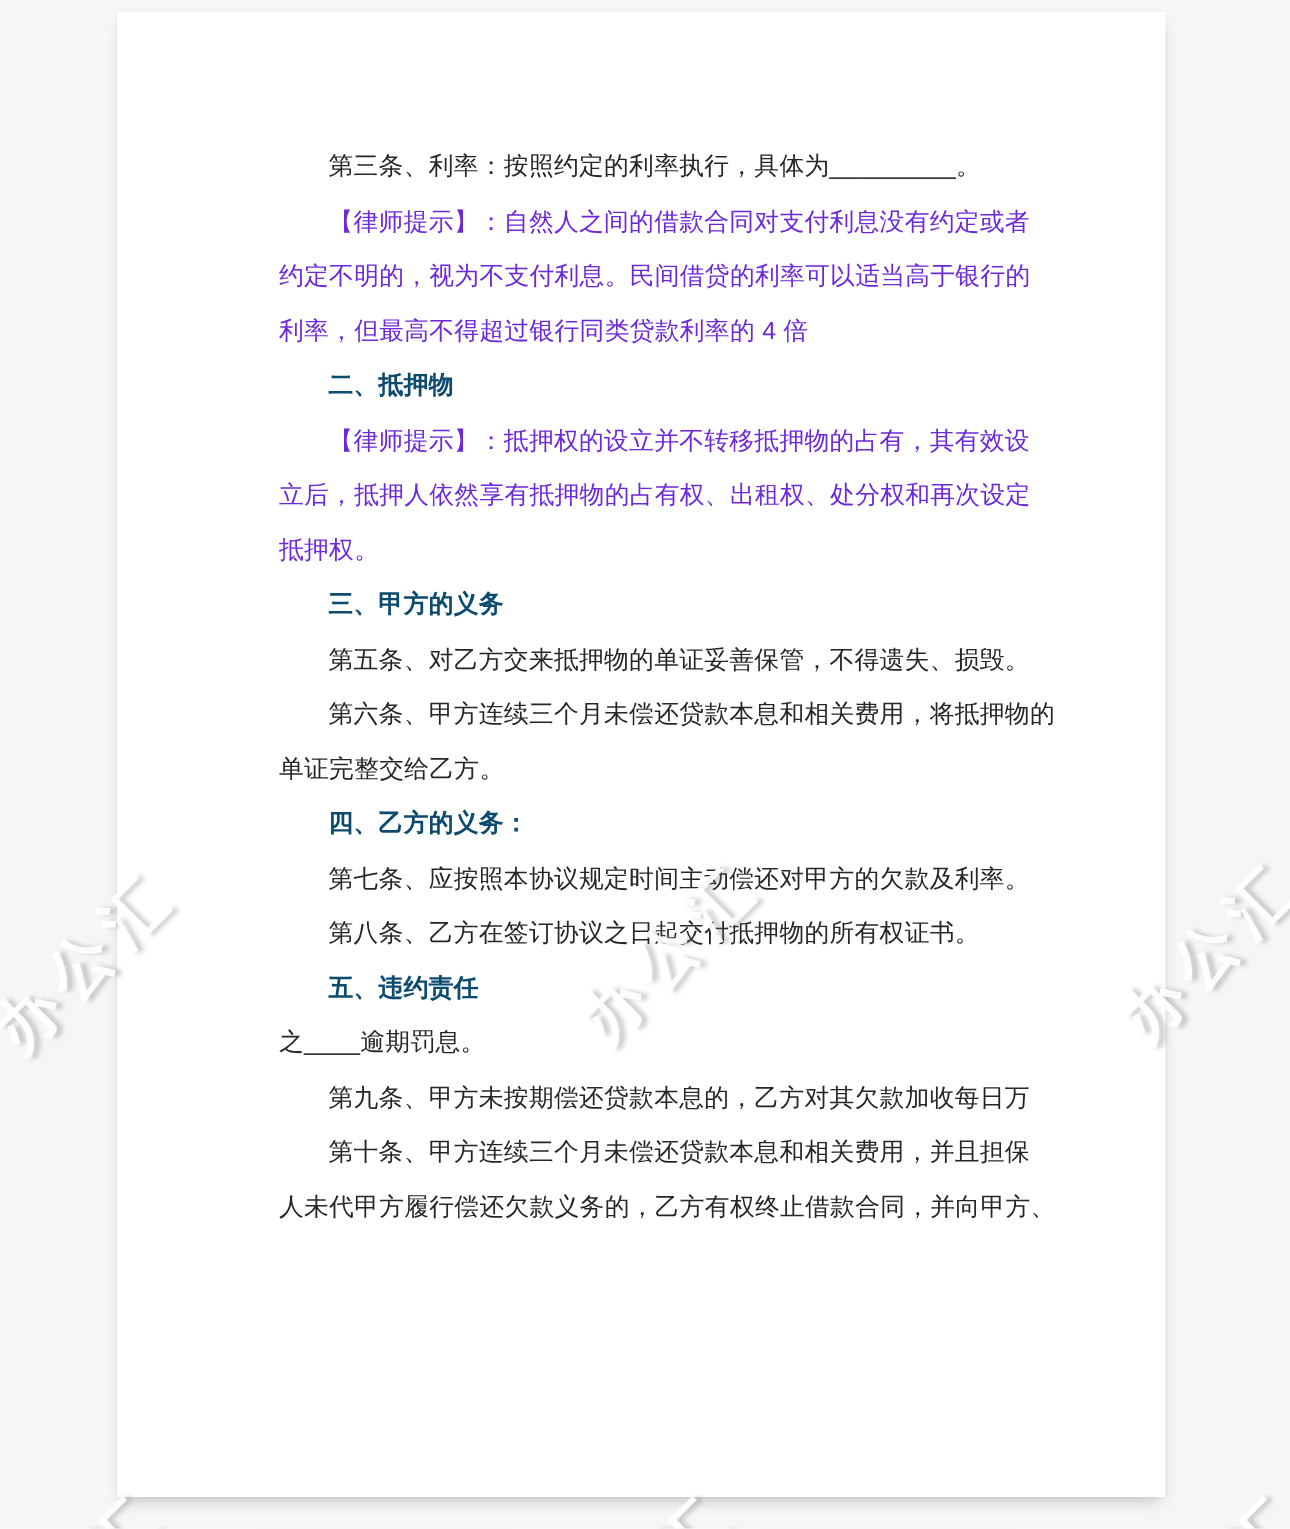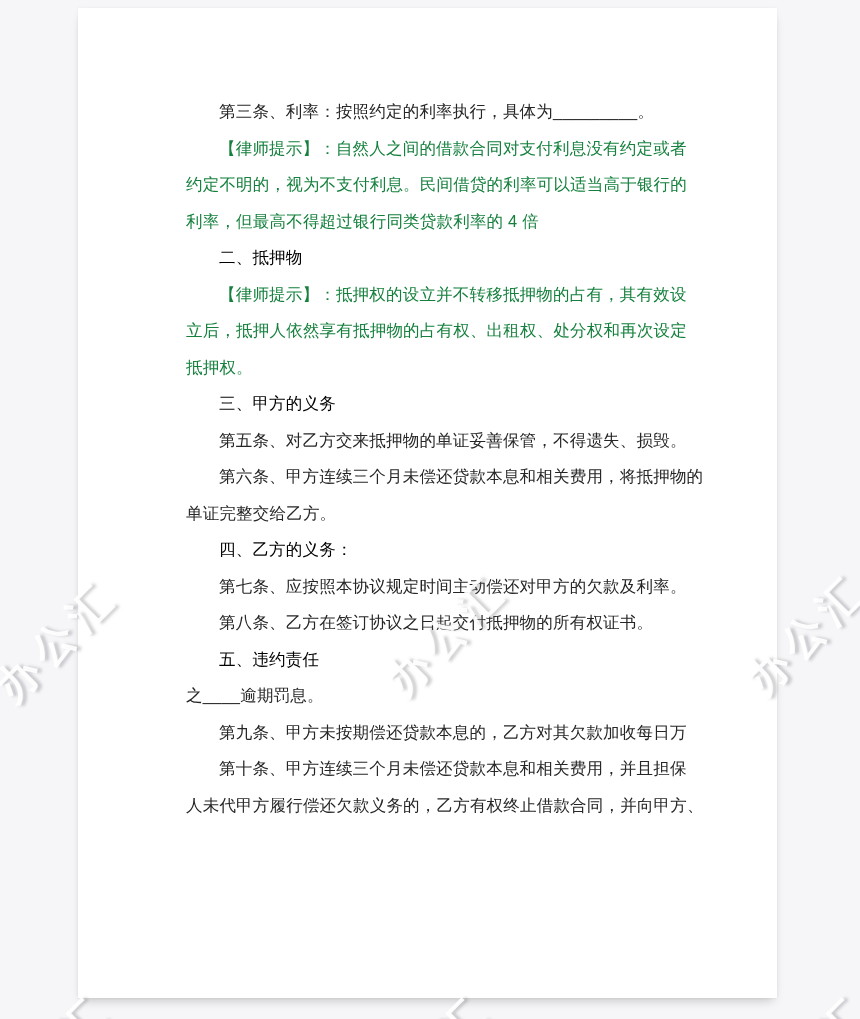--- a/index.html
+++ b/index.html
@@ -34,22 +34,22 @@
   }
   .ln {
     height: 36.5px;
     line-height: 36.5px;
     font-size: 16.5px;
     letter-spacing: 0.2px;
     color: #262626;
     white-space: nowrap;
   }
   .ln.indent { padding-left: 33px; }
-  .ln.tip { color: #15803d; }
-  .ln.heading { font-weight: 400; color: #000000; }
+  .ln.tip { color: #6d28d9; }
+  .ln.heading { font-weight: 700; color: #0c4a6e; }
   .wm {
     position: absolute;
     width: 146px;
     height: 44px;
     line-height: 44px;
     font-size: 42px;
     font-weight: 700;
     letter-spacing: 8px;
     white-space: nowrap;
     color: rgba(255,255,255,0.92);

